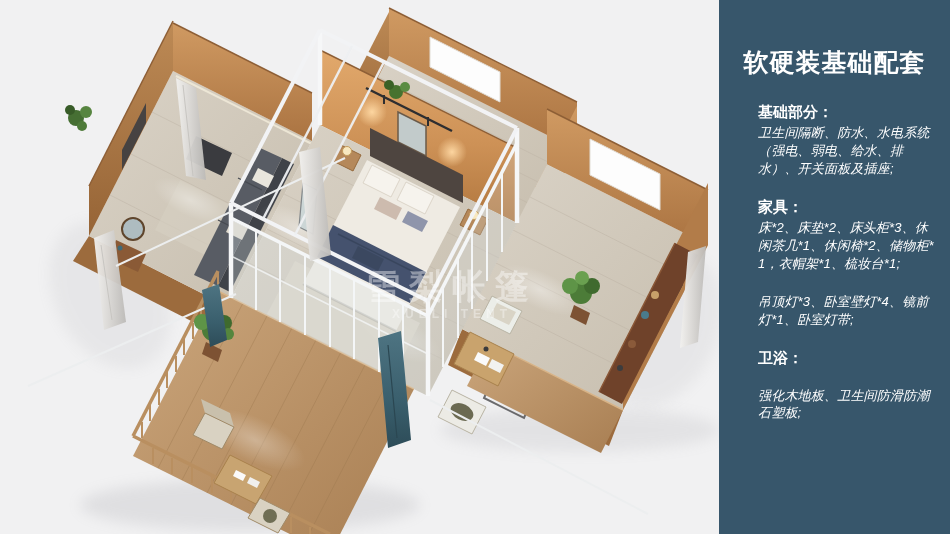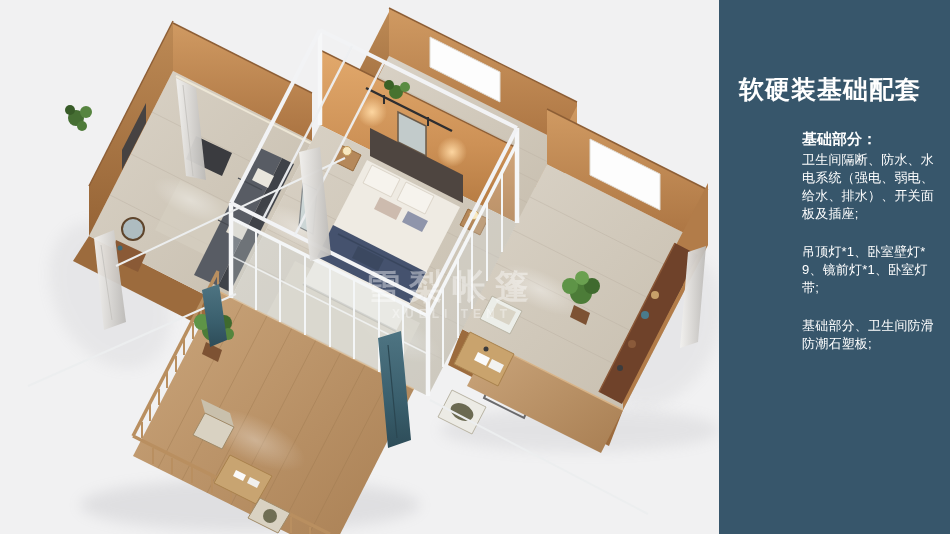--- a/index.html
+++ b/index.html
@@ -1,25 +1,25 @@
 <!DOCTYPE html>
 <html><head>
 <meta charset="utf-8">
 <style>
   html,body{margin:0;padding:0;background:#e8e8e8;}
   .stage{position:relative;width:950px;height:534px;overflow:hidden;background:#f1f1f2;
          font-family:"Liberation Sans","DejaVu Sans",sans-serif;}
   .render{position:absolute;left:0;top:0;width:719px;height:397px;background:#f1f1f2;}
   .render svg{display:block;}
   .sidebar{position:absolute;left:719px;top:0;width:231px;height:534px;background:#37566b;color:#fff;}
-  .sidebar .title{margin:73px 0 0 0;font-size:25px;font-weight:bold;letter-spacing:1px;padding-left:20px;}
+  .sidebar .title{margin:46px 0 0 0;text-align:center;font-size:25px;font-weight:bold;letter-spacing:1px;}
   .sections{margin:24px 0 0 39px;width:178px;}
-  .sec{margin-bottom:20px;margin-left:44px;}
+  .sec{margin-bottom:20px;}
   .sec h2{margin:0 0 3px 0;font-size:15px;font-weight:bold;line-height:1.2;}
-  .sec p{margin:0;font-size:13px;line-height:1.38;letter-spacing:0.2px;word-break:break-all;}
+  .sec p{margin:0;font-size:13px;line-height:1.38;letter-spacing:0.2px;word-break:break-all;font-style:italic;}
   .wm-cn{font-size:34px;letter-spacing:9px;fill:rgba(255,255,255,0.42);font-weight:bold;}
   .wm-en{font-size:12px;letter-spacing:5px;fill:rgba(255,255,255,0.38);font-weight:bold;}
 </style>
 </head>
 <body>
 
 <div class="stage">
 
   <div class="render">
   <svg viewBox="0 0 719 534" width="719" height="534" xmlns="http://www.w3.org/2000/svg">
@@ -355,23 +355,28 @@
   </div>
 
   <aside class="sidebar">
     <h1 class="title">软硬装基础配套</h1>
     <div class="sections">
       <section class="sec">
         <h2>基础部分：</h2>
         <p>卫生间隔断、防水、水电系统（强电、弱电、给水、排水）、开关面板及插座;</p>
       </section>
       <section class="sec">
-        <p>吊顶灯*1、卧室壁灯*9、镜前灯*1、卧室灯带;</p>
-      </section>
-      <section class="sec">
-      </section>
-      <section class="sec">
-        <p>基础部分、卫生间防滑防潮石塑板;</p>
+        <h2>家具：</h2>
+        <p>床*2、床垫*2、床头柜*3、休闲茶几*1、休闲椅*2、储物柜*1，衣帽架*1、梳妆台*1;</p>
+      </section>
+      <section class="sec">
+        <p>吊顶灯*3、卧室壁灯*4、镜前灯*1、卧室灯带;</p>
+      </section>
+      <section class="sec">
+        <h2>卫浴：</h2>
+      </section>
+      <section class="sec">
+        <p>强化木地板、卫生间防滑防潮石塑板;</p>
       </section>
     </div>
   </aside>
 
 </div>
 
 </body></html>

